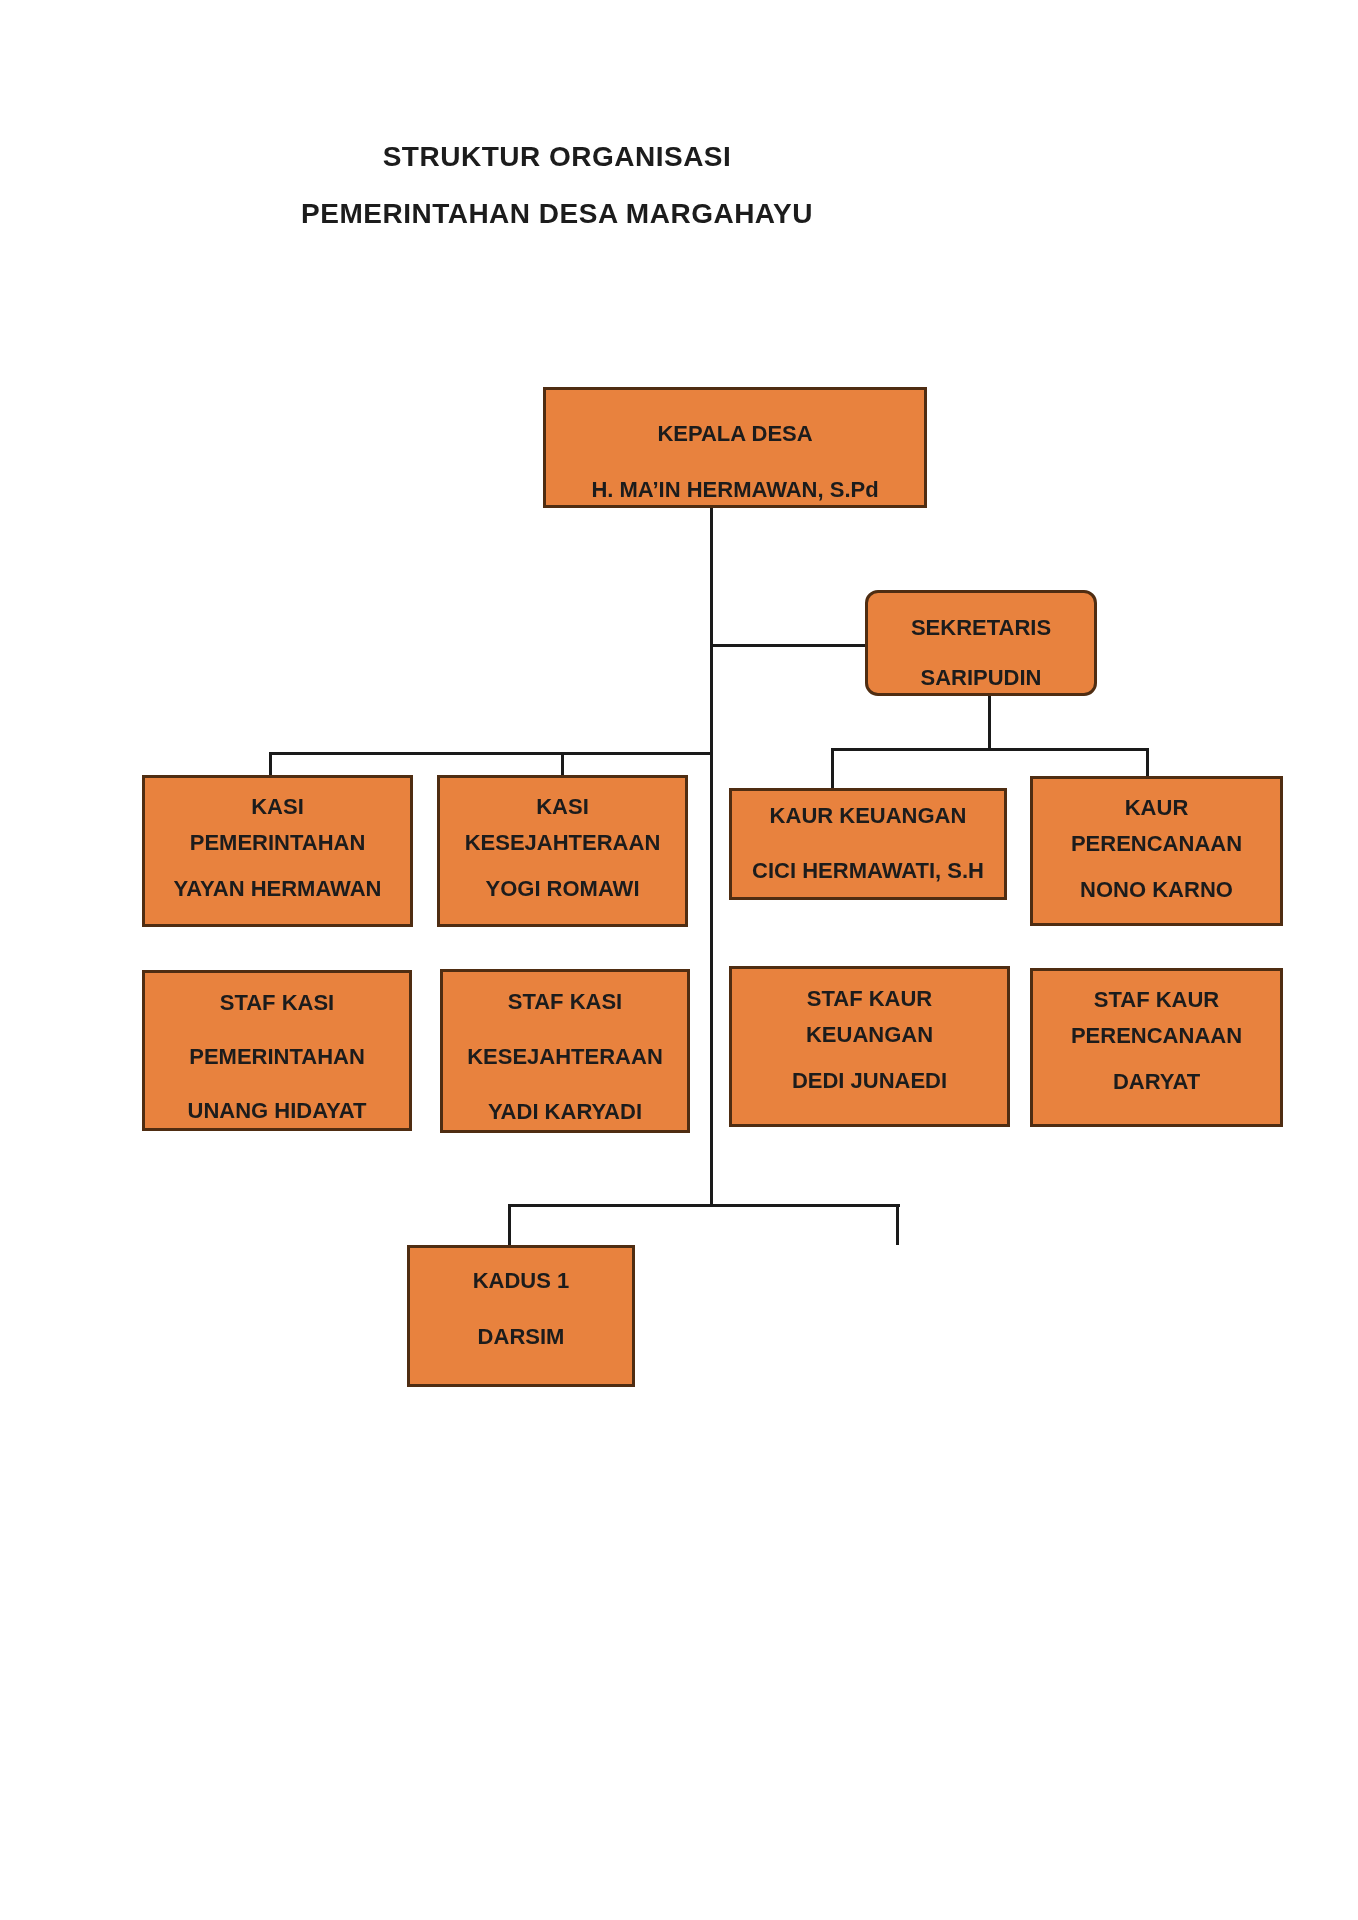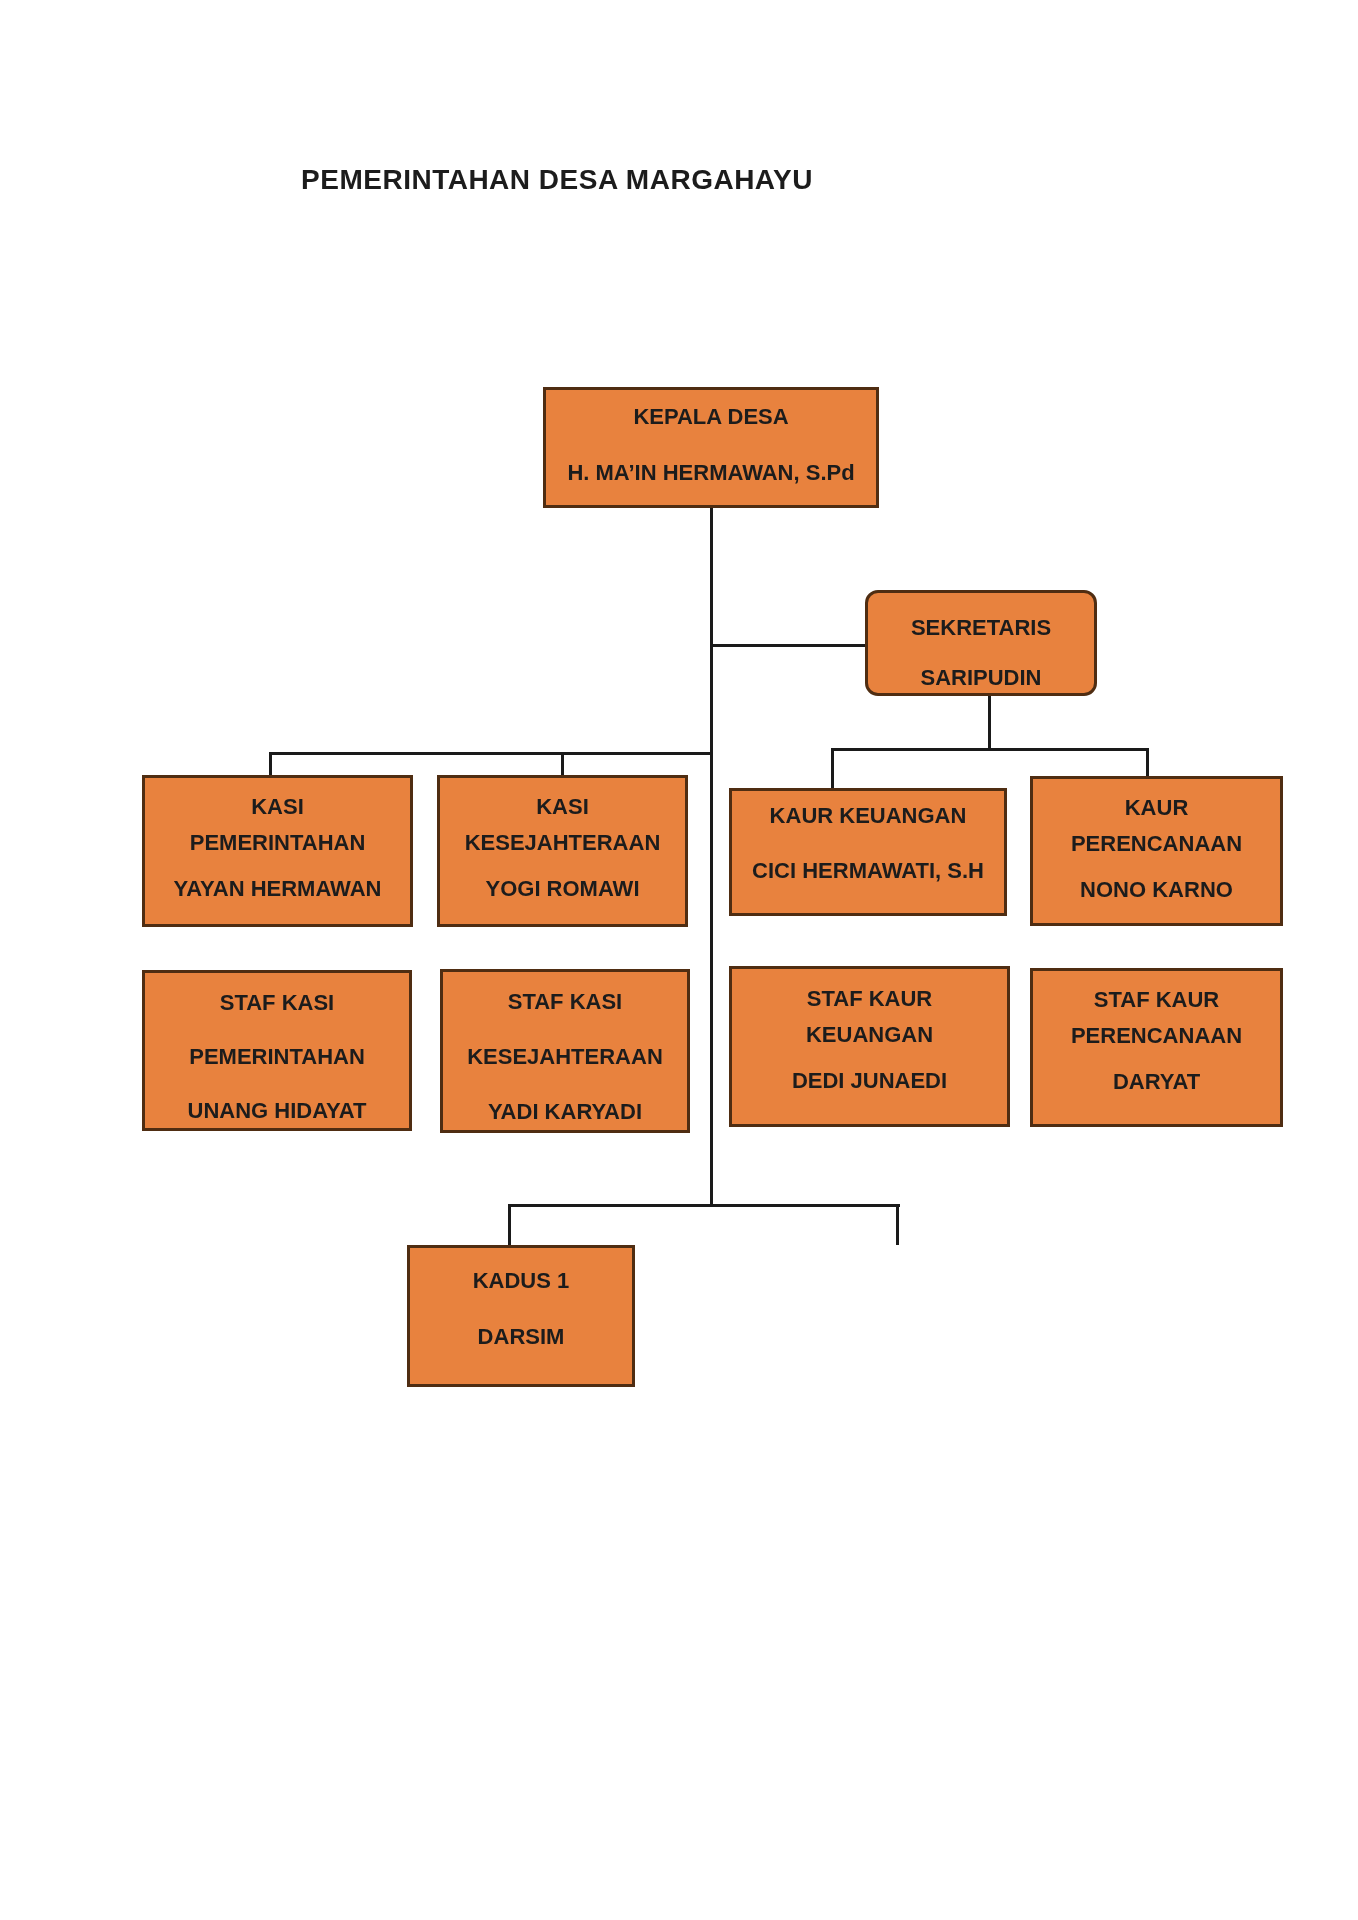--- a/index.html
+++ b/index.html
@@ -50,37 +50,38 @@
     position:absolute;
     background:var(--connector);
   }
 </style>
 </head>
 <body>
 
 <div class="page">
 
   <div class="doc-title">
+    <div class="t1">STRUKTUR ORGANISASI</div>
     <div class="t2">PEMERINTAHAN DESA MARGAHAYU</div>
   </div>
 
   <div class="conn" style="left:710px;top:508px;width:3px;height:699px;"></div>
   <div class="conn" style="left:710px;top:644px;width:158px;height:3px;"></div>
   <div class="conn" style="left:988px;top:696px;width:3px;height:55px;"></div>
   <div class="conn" style="left:831px;top:748px;width:318px;height:3px;"></div>
   <div class="conn" style="left:831px;top:748px;width:3px;height:42px;"></div>
   <div class="conn" style="left:1146px;top:748px;width:3px;height:30px;"></div>
   <div class="conn" style="left:269px;top:752px;width:444px;height:3px;"></div>
   <div class="conn" style="left:269px;top:752px;width:3px;height:25px;"></div>
   <div class="conn" style="left:561px;top:752px;width:3px;height:25px;"></div>
   <div class="conn" style="left:508px;top:1204px;width:392px;height:3px;"></div>
   <div class="conn" style="left:508px;top:1204px;width:3px;height:43px;"></div>
   <div class="conn" style="left:896px;top:1204px;width:3px;height:41px;"></div>
 
-  <div class="node" style="left:543px;top:387px;width:336px;height:121px;padding-top:14px;gap:30px;">
+  <div class="node" style="left:543px;top:387px;width:384px;height:121px;padding-top:31px;gap:30px;">
     <div class="line">KEPALA DESA</div>
     <div class="line">H. MA’IN HERMAWAN, S.Pd</div>
   </div>
 
   <div class="node" style="left:865px;top:590px;width:232px;height:106px;padding-top:22px;gap:24px;border-radius:13px;">
     <div class="line">SEKRETARIS</div>
     <div class="line">SARIPUDIN</div>
   </div>
 
   <div class="node" style="left:142px;top:775px;width:271px;height:152px;padding-top:16px;gap:10px;">
@@ -88,21 +89,21 @@
     <div class="line">PEMERINTAHAN</div>
     <div class="line extra-gap">YAYAN HERMAWAN</div>
   </div>
 
   <div class="node" style="left:437px;top:775px;width:251px;height:152px;padding-top:16px;gap:10px;">
     <div class="line">KASI</div>
     <div class="line">KESEJAHTERAAN</div>
     <div class="line extra-gap">YOGI ROMAWI</div>
   </div>
 
-  <div class="node" style="left:729px;top:788px;width:278px;height:128px;padding-top:12px;gap:29px;">
+  <div class="node" style="left:729px;top:788px;width:278px;height:112px;padding-top:12px;gap:29px;">
     <div class="line">KAUR KEUANGAN</div>
     <div class="line">CICI HERMAWATI, S.H</div>
   </div>
 
   <div class="node" style="left:1030px;top:776px;width:253px;height:150px;padding-top:16px;gap:10px;">
     <div class="line">KAUR</div>
     <div class="line">PERENCANAAN</div>
     <div class="line extra-gap">NONO KARNO</div>
   </div>
 

